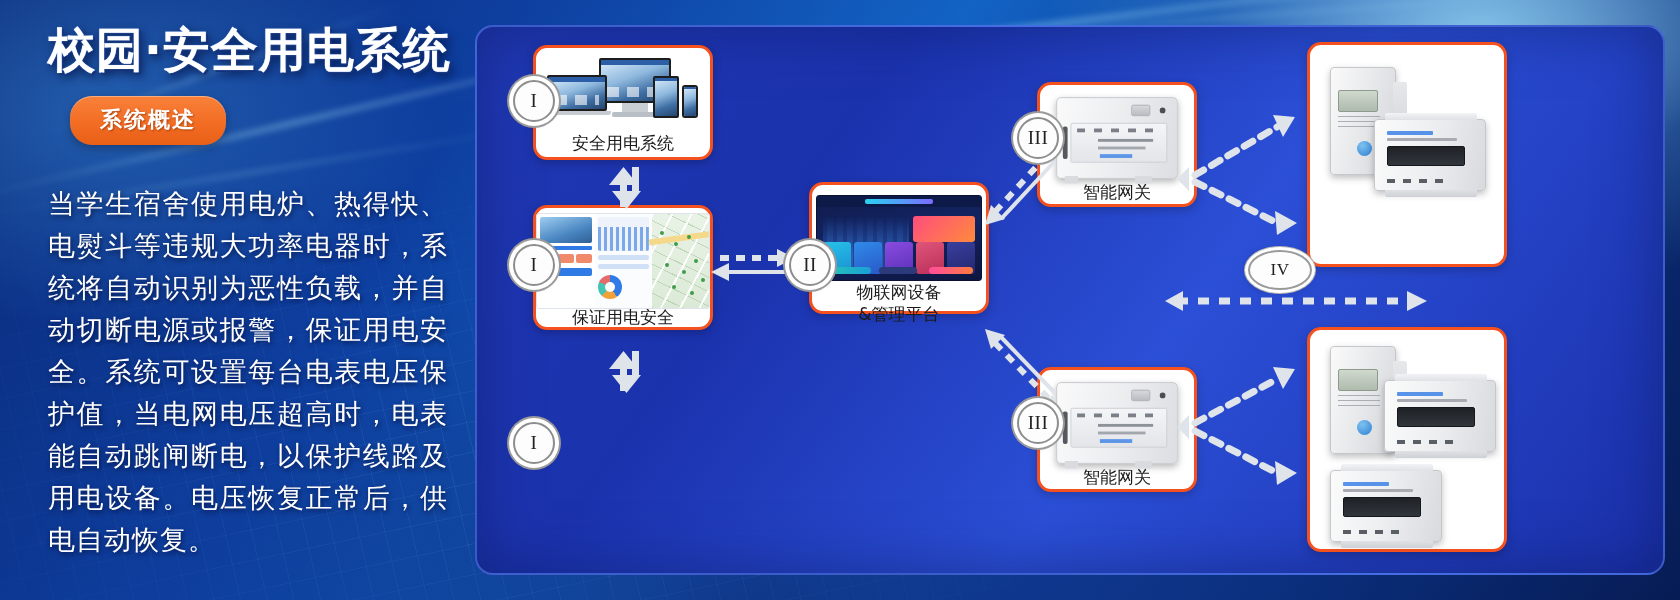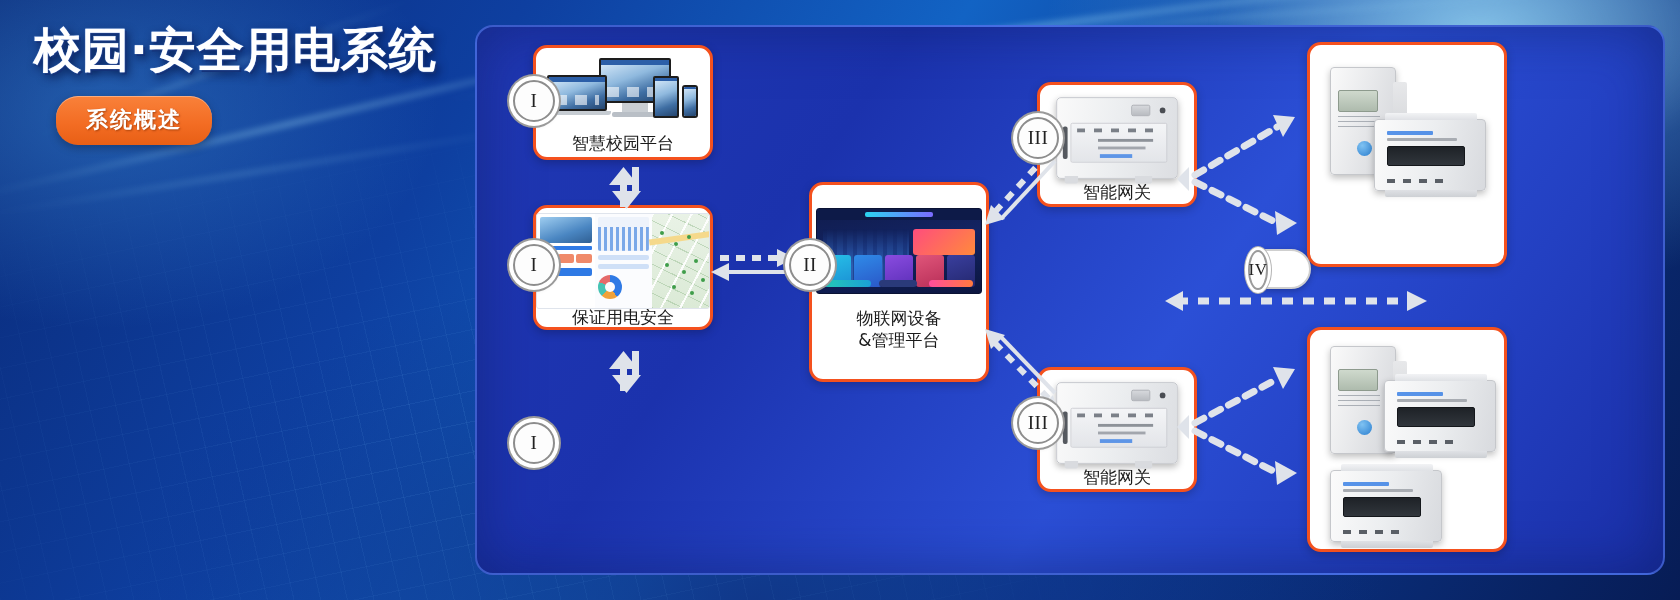--- a/index.html
+++ b/index.html
@@ -45,21 +45,21 @@
   .s6 { width: 760px; height: 3px;  left: 880px; top: 14px;   transform: rotate(-4deg);  opacity:.35; }
   .bg-glow {
     position:absolute; width: 560px; height: 300px; right: -80px; top: -120px;
     background: radial-gradient(ellipse at center, rgba(180,240,255,.55), rgba(180,240,255,0) 68%);
     filter: blur(6px);
   }
 
   
   .left {
     position: absolute; left: 0; top: 0; width: 468px; height: 420px;
-    padding: 22px 20px 0 34px;
+    padding: 22px 20px 0 48px;
   }
   .title {
     font-family: "DejaVu Sans", sans-serif;
     font-size: 47px; font-weight: 700; letter-spacing: 1px;
     color: #ffffff;
     text-shadow:
       0 0 1px #8fb8ff, 2px 2px 0 rgba(20,50,120,.95),
       3px 4px 10px rgba(0,15,60,.85);
     white-space: nowrap;
     line-height: 1.2;
@@ -143,21 +143,21 @@
     border: 2px solid #cfcfcf;
     border-radius: 20px;
     display: flex; align-items: center;
     padding: 0 16px 0 44px;
     font-family: "DejaVu Sans", sans-serif;
     font-size: 17px; color: #161616;
     box-shadow: 0 2px 6px rgba(0,0,0,.25);
     white-space: nowrap;
     z-index: 7;
   }
-  .iv-pill .marker { left: -1px; top: -1px; width: 20px; height: 40px;
+  .iv-pill .marker { left: -1px; top: -1px; width: 64px; height: 40px;
      box-shadow: 0 0 0 3px #fff, 0 0 0 4px #b5b5b5; border-color:#9a9a9a; font-size:17px;}
 
   
   .scr { background:#ffffff; border:2px solid #1d1d1d; border-radius:2px; position:relative; overflow:hidden; }
   .scr-top { height:5px; background:#2c5fa8; }
   .scr-body { position:absolute; inset:5px 0 0 0;
     background: linear-gradient(160deg,#cfe4f6 0%, #8fb9de 38%, #3f6ea3 70%, #24456e 100%); }
   .scr-dots { position:absolute; bottom:4px; left:6px; right:6px; height:10px;
     background: repeating-linear-gradient(90deg, rgba(255,255,255,.85) 0 12px, transparent 12px 20px); opacity:.7;}
 
@@ -290,20 +290,21 @@
   <div class="bg-streak s2"></div>
   <div class="bg-streak s3"></div>
   <div class="bg-streak s4"></div>
   <div class="bg-streak s5"></div>
   <div class="bg-streak s6"></div>
 </div>
 
 <div class="left">
   <div class="title">校园·安全用电系统</div>
   <div class="badge">系统概述</div>
+  <div class="body-text">当学生宿舍使用电炉、热得快、电熨斗等违规大功率电器时，系统将自动识别为恶性负载，并自动切断电源或报警，保证用电安全。系统可设置每台电表电压保护值，当电网电压超高时，电表能自动跳闸断电，以保护线路及用电设备。电压恢复正常后，供电自动恢复。</div>
 </div>
 
 <div class="diagram">
 
   <svg width="1190" height="550" style="position:absolute;left:0;top:0;z-index:3;">
     <defs>
       <marker id="ah" markerWidth="7" markerHeight="7" refX="3" refY="3.5" orient="auto">
         <path d="M0,0 L7,3.5 L0,7 z" fill="#dfe3ea"></path>
       </marker>
     </defs>
@@ -393,21 +394,21 @@
           <div class="scr-top" style="height:3px;"></div>
             <div class="scr-body" style="inset:3px 0 0 0;"></div>
         </div>
 
         <div class="scr" style="position:absolute;left:139px;top:29px;width:16px;height:33px;border-radius:3px;">
           <div class="scr-top" style="height:2px;"></div>
             <div class="scr-body" style="inset:2px 0 0 0;"></div>
         </div>
       </div>
     </div>
-    <div class="card-label">智慧校园平台</div>
+    <div class="card-label">安全用电系统</div>
   </div>
   <div class="marker" style="left:36px; top:53px;">I</div>
 
   <div class="card" style="left:56px; top:178px; width:180px; height:125px; padding-top:8px;">
     <div class="card-img" style="height:90px;">
       <div class="dash">
         <div class="dash-l">
           <div class="dash-photo"></div>
           <div class="dash-rowbar"></div>
           <div class="dash-tri">
@@ -438,21 +439,21 @@
           </div>
         </div>
       </div>
     </div>
     <div class="card-label">保证用电安全</div>
   </div>
   <div class="marker" style="left:36px; top:217px;">I</div>
 
   <div class="marker" style="left:36px; top:395px;">I</div>
 
-  <div class="card" style="left:332px; top:155px; width:180px; height:200px; padding-top:10px;align-items:flex-end;">
+  <div class="card" style="left:332px; top:155px; width:180px; height:132px; padding-top:10px;align-items:flex-end;">
     <div class="card-img" style="height:112px;">
       <div class="iot" style="width:166px;height:86px;">
         <div class="iot-top">
             <div class="iot-title"></div>
           </div>
         <div class="iot-city"></div>
         <div class="iot-badge"></div>
         <div class="iot-cards">
             <i></i>
             <i></i>

